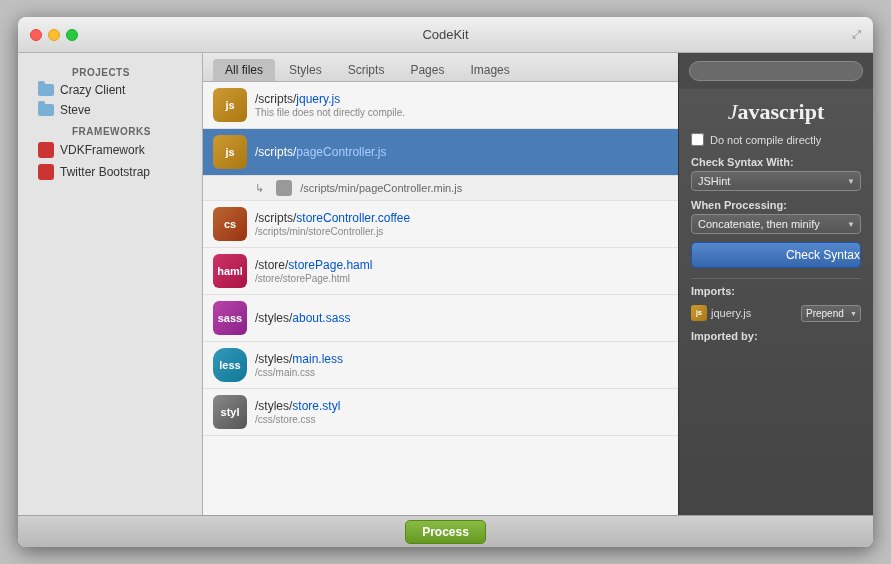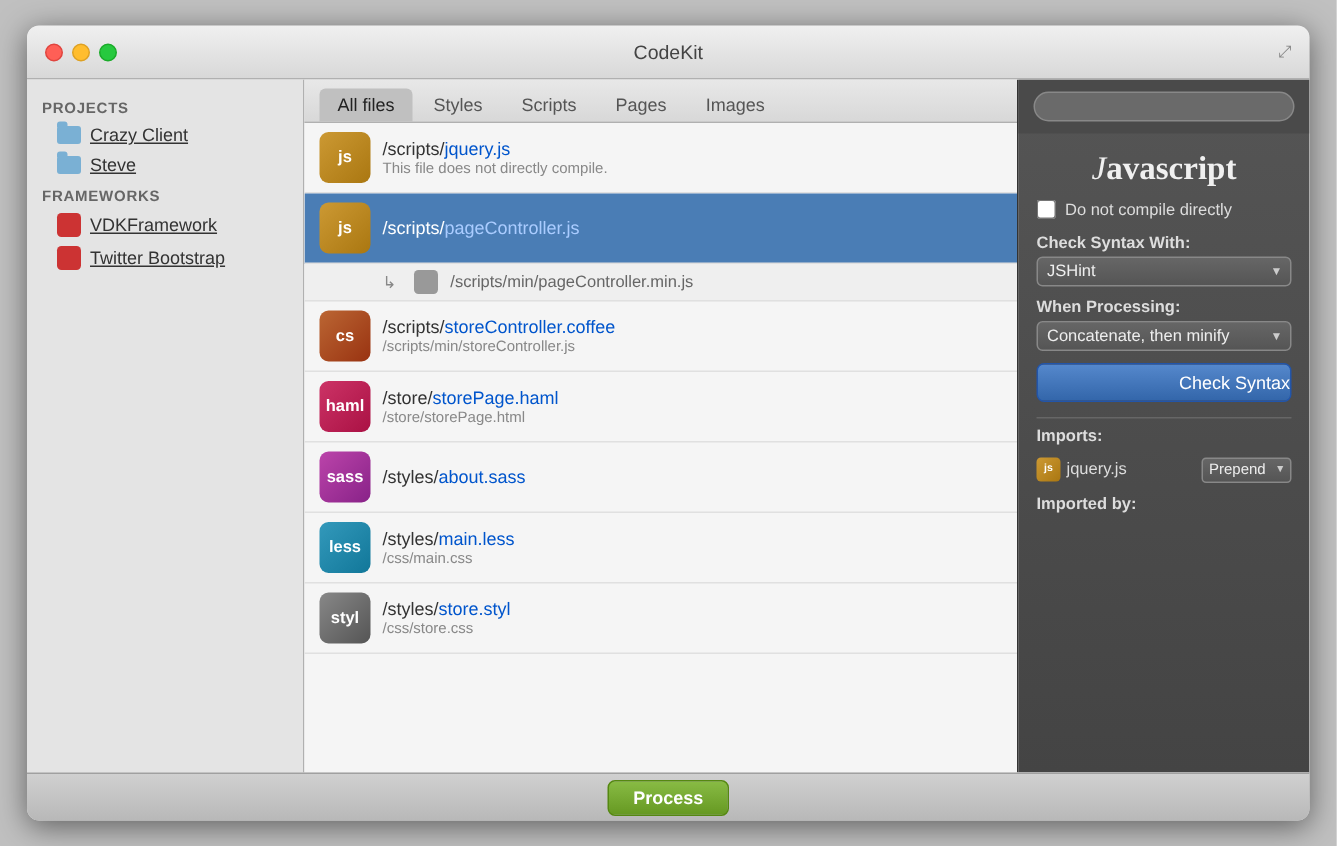--- a/index.html
+++ b/index.html
@@ -98,32 +98,32 @@
       padding: 8px 0;
       overflow-y: auto;
     }
     .sidebar-section-title {
       font-size: 10px;
       font-weight: 700;
       color: #666;
       padding: 6px 10px 2px 10px;
       text-transform: uppercase;
       letter-spacing: 0.5px;
+      margin-left: 44px;
     }
     .sidebar-item {
       display: flex;
       align-items: center;
       padding: 3px 10px 3px 16px;
       cursor: pointer;
       font-size: 12px;
       color: #333;
       gap: 6px;
       border-radius: 4px;
       margin: 0 4px;
-      text-decoration: underline;
     }
     .sidebar-item.selected {
       background: #7bafd4;
       color: white;
     }
     .folder-icon {
       width: 16px;
       height: 12px;
       background: #7ab0d4;
       border-radius: 2px;
@@ -208,21 +208,21 @@
       font-size: 11px;
       font-weight: 700;
       color: white;
       flex-shrink: 0;
     }
     .badge-php { background: linear-gradient(135deg, #5577bb, #3355aa); }
     .badge-js { background: linear-gradient(135deg, #cc9933, #aa7711); }
     .badge-coffee { background: linear-gradient(135deg, #bb6633, #993311); }
     .badge-haml { background: linear-gradient(135deg, #cc3366, #aa1144); }
     .badge-sass { background: linear-gradient(135deg, #bb44aa, #882288); }
-    .badge-less { background: linear-gradient(135deg, #3399bb, #117799); }
+    .badge-less { background: linear-gradient(135deg, #3399bb, #117799); border-radius: 12px; }
     .badge-styl { background: linear-gradient(135deg, #888888, #555555); }
     .file-info { flex: 1; min-width: 0; }
     .file-path {
       font-size: 12px;
       color: #333;
     }
     .file-path .highlight {
       color: #0055cc;
       font-weight: 500;
     }

